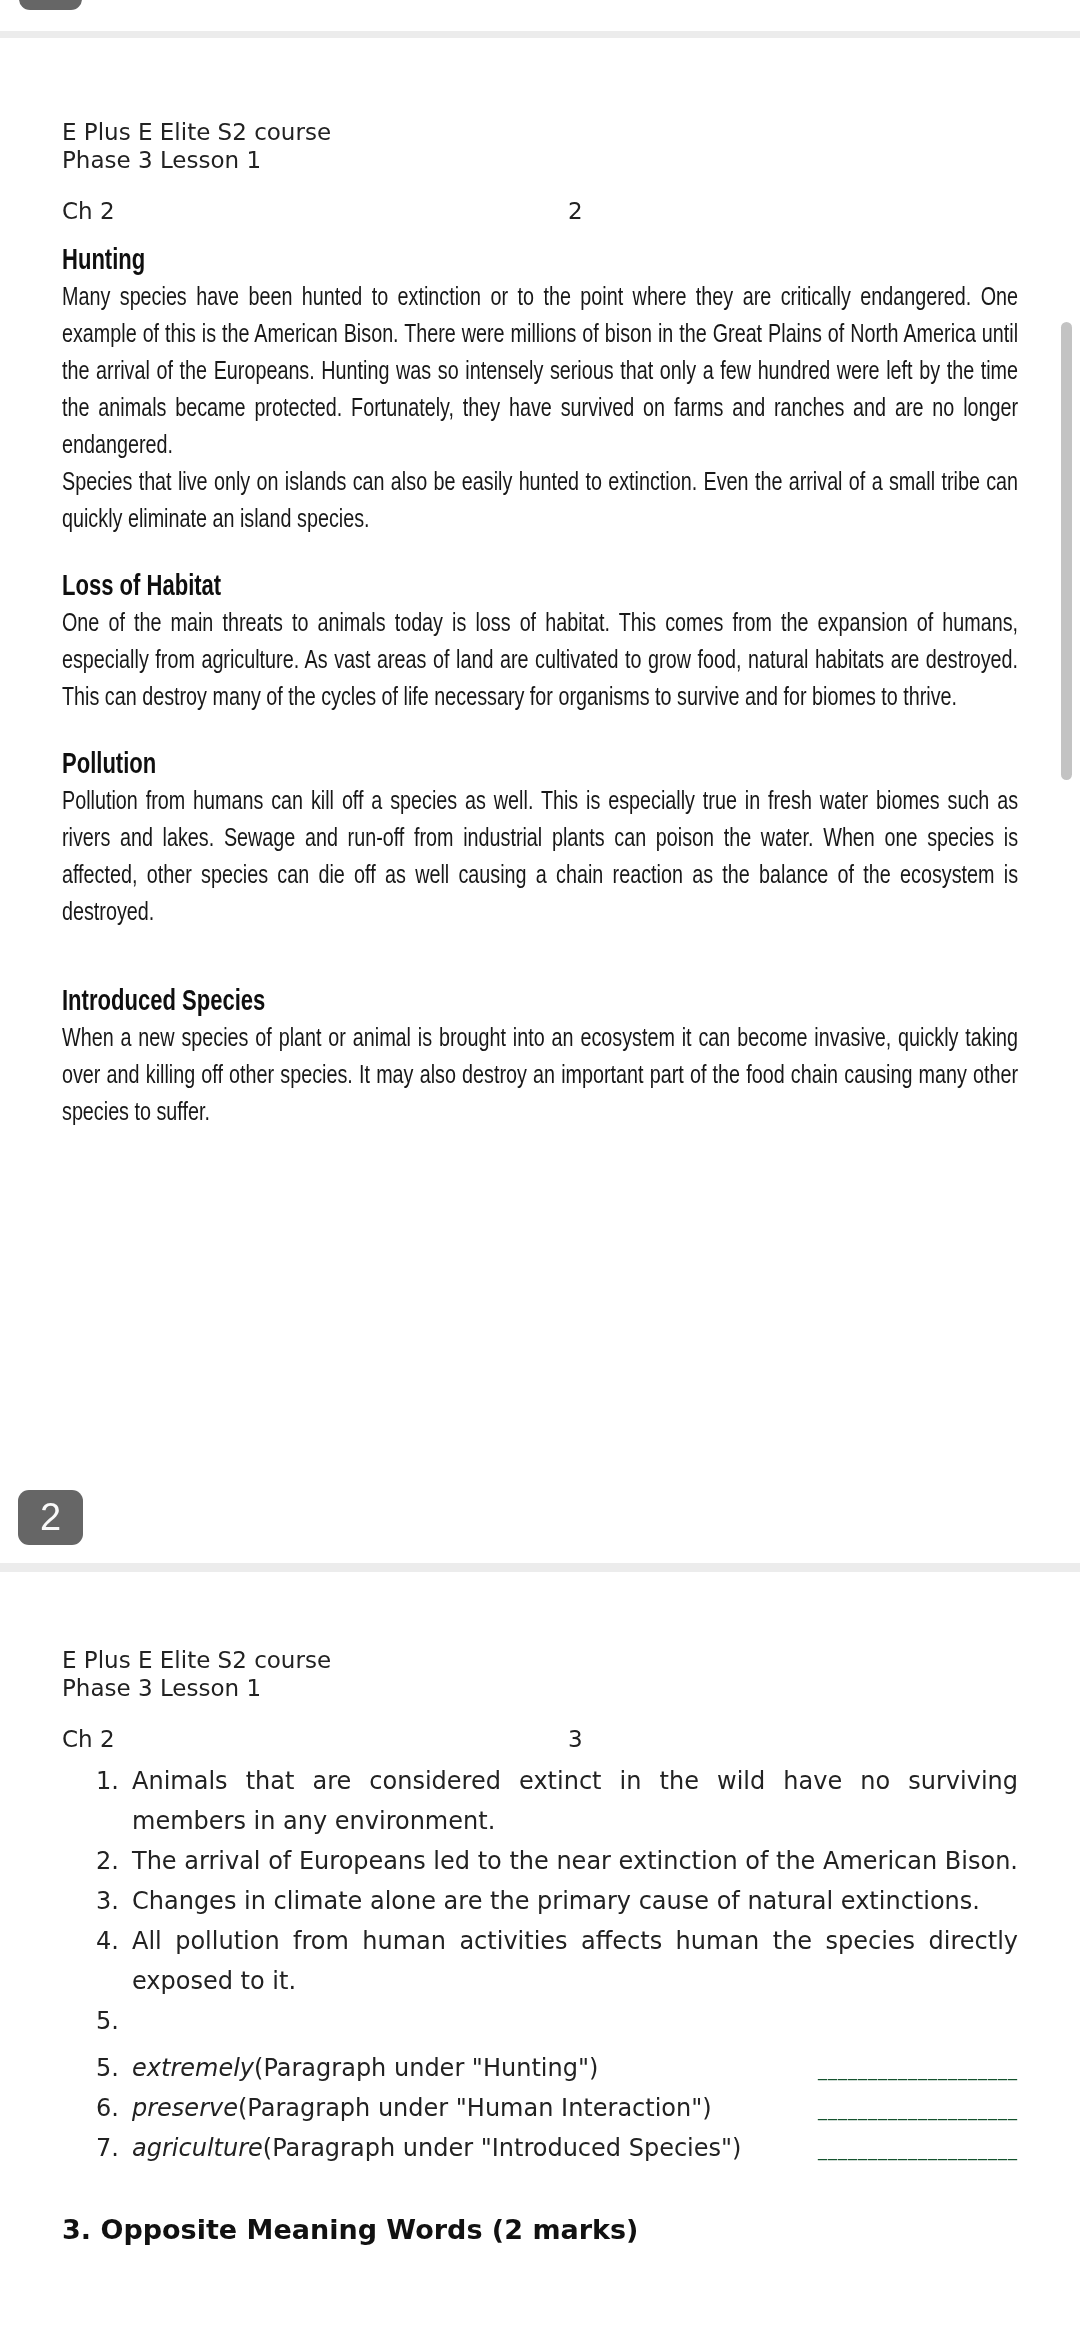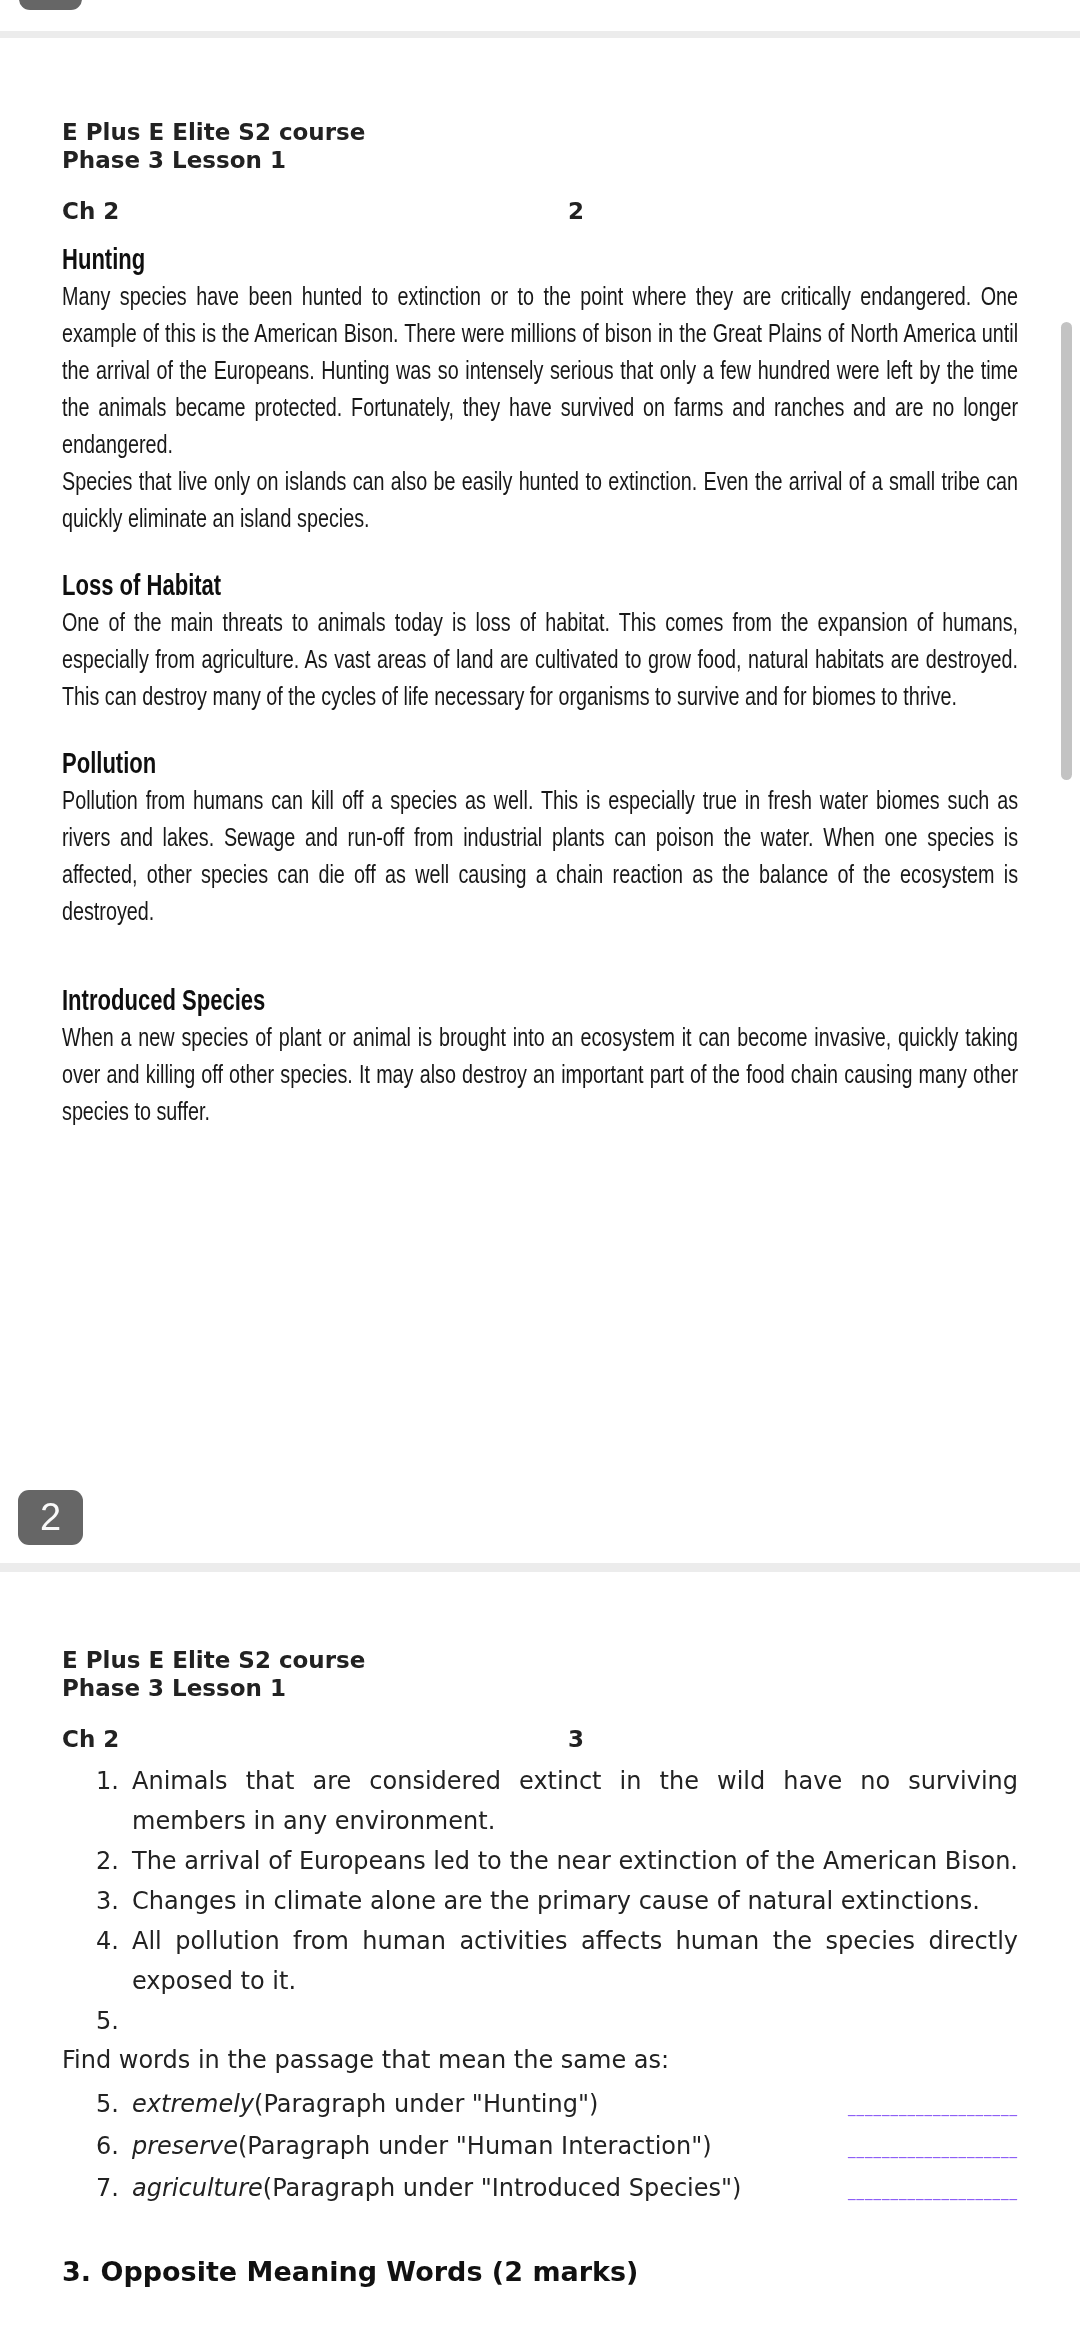--- a/index.html
+++ b/index.html
@@ -25,21 +25,21 @@
   .scrollbar-thumb {
     position:absolute; left:1061px; top:322px; width:11px; height:458px;
     background:#c3c3c3; border-radius:6px;
   }
   
   .hand { font-family:"DejaVu Sans", sans-serif; }
   
   .page { position:absolute; left:62px; width:956px; }
   .page2 { top:118px; }
   .page3 { top:1646px; }
-  .doc-header { font-size:23px; line-height:28px; color:#222;font-weight:bold; }
+  .doc-header { font-size:23px; line-height:28px; color:#222; }
   .hdr-row { position:relative;margin-top:23px; }
   .pgnum { position:absolute; left:506px; top:0; }
   
   .body-sections {
     margin-top:16px;
     width:1258px;
     transform:scaleX(0.76); transform-origin:left top;
     font-size:26px; line-height:37px; color:#181818;
   }
   .body-sections h3 {
@@ -61,21 +61,21 @@
   .qrow {
     display:flex; font-size:24px; line-height:40px; margin-left:34px; color:#222;
   }
   .qnum { flex:none; width:36px; }
   .qtext { flex:1; text-align:justify; }
   .qrow2 {
     display:flex; align-items:baseline;
     font-size:24px; line-height:39px; margin-left:34px; color:#222;
   }
   .qword { font-style:italic;text-align:right; }
-  .blank { margin-left:auto; font-size:15px; letter-spacing:1px; color:#8b5cf6; }
+  .blank { margin-left:auto; font-size:18px; letter-spacing:1px; color:#14532d; }
 </style>
 </head>
 <body>
 
 <div class="screen">
 
   <div class="badge badge-top"></div>
 
   <div class="sep sep1"></div>
 
@@ -139,21 +139,20 @@
       <div class="qrow">
         <span class="qnum">4.</span>
         <span class="qtext">All pollution from human activities affects human the species directly exposed to it.</span>
       </div>
       <div class="qrow">
         <span class="qnum">5.</span>
         <span class="qtext"></span>
       </div>
     </div>
 
-    <div class="q-intro">Find words in the passage that mean the same as:</div>
     <div class="q-list">
       <div class="qrow2">
         <span class="qnum">5.</span>
         <span class="qword">extremely</span>
         <span> (Paragraph under "Hunting")</span>
         <span class="blank">____________________</span>
       </div>
       <div class="qrow2">
         <span class="qnum">6.</span>
         <span class="qword">preserve</span>

